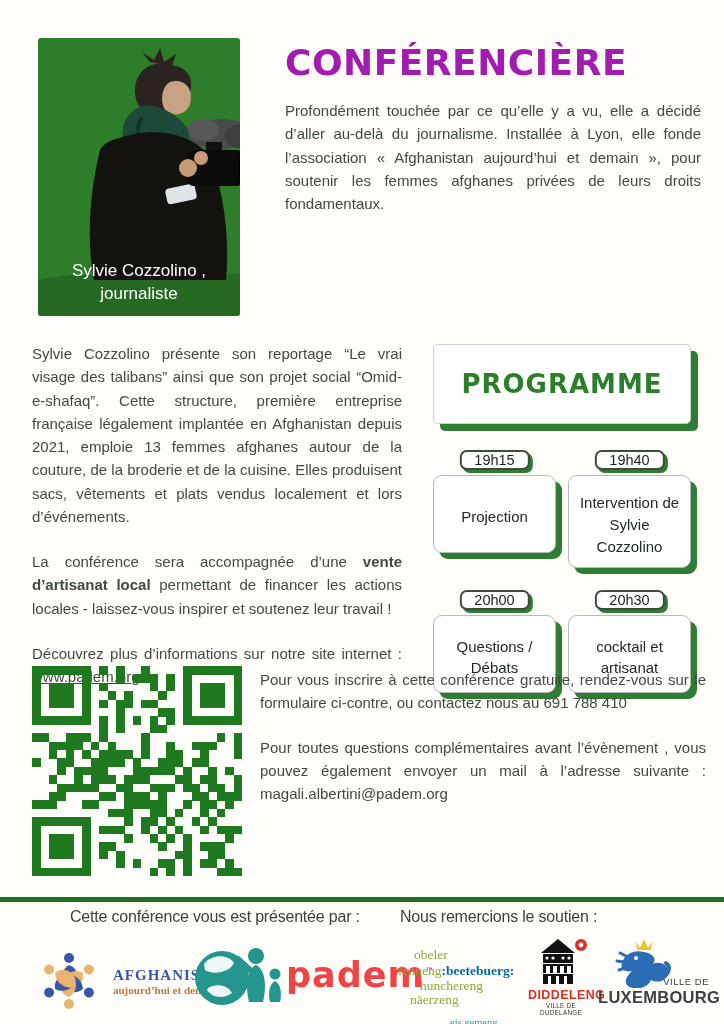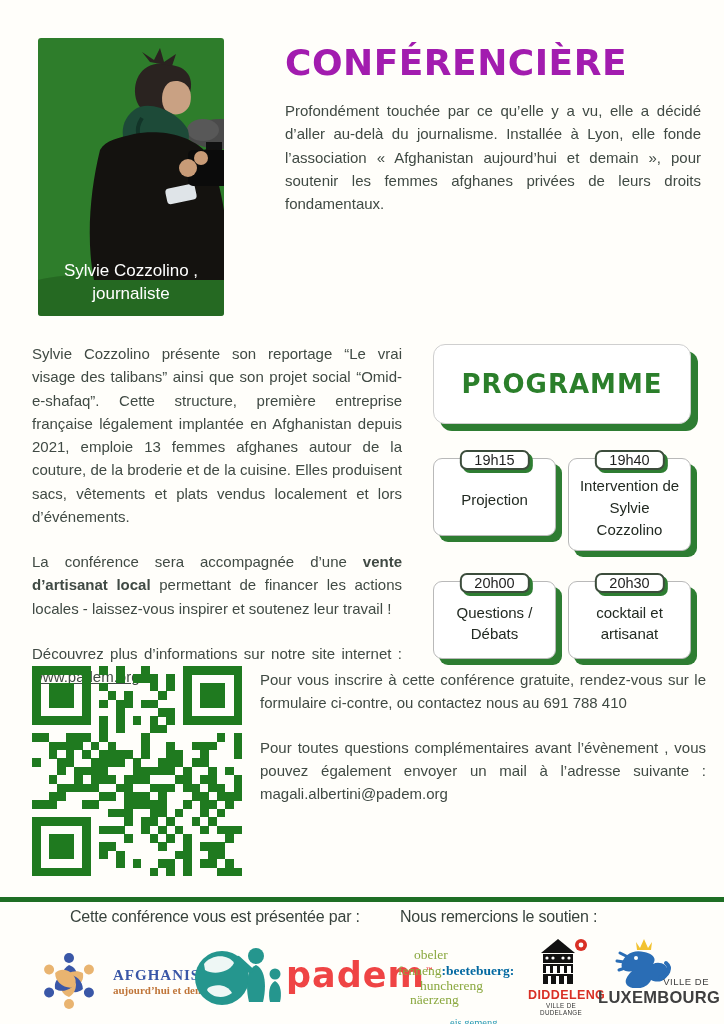--- a/index.html
+++ b/index.html
@@ -4,46 +4,46 @@
 <style>
   * { margin:0; padding:0; box-sizing:border-box; }
   html,body { background:#e8e8e8; }
   body { font-family:"Liberation Sans", sans-serif; }
   .page {
     position:relative; width:724px; height:1024px; margin:0 auto;
     background:#fffefa; overflow:hidden; color:#404a44;
   }
 
   
-  .photo-card { position:absolute; left:38px; top:38px; width:186px; height:278px;
+  .photo-card { position:absolute; left:38px; top:38px; width:202px; height:278px;
     background:#2e7d2b; border-radius:3px; overflow:hidden; }
   .photo-card svg { position:absolute; inset:0; }
   .photo-caption { position:absolute; left:0; right:0; bottom:10px; text-align:center;
     color:#ffffff; font-size:17px; line-height:1.35; z-index:2; }
 
   
   .main-title { position:absolute; left:285px; top:42px; width:420px;
     font-family:"DejaVu Sans", sans-serif; font-weight:800; font-size:36px;
     letter-spacing:.5px; color:#a21caf; }
   .intro { position:absolute; left:285px; top:99px; width:416px; }
   .intro p, .about p, .inscription p { font-size:15px; line-height:1.55; text-align:justify; color:#404a44; }
   .intro p + p { margin-top:10px; }
 
   
   .about { position:absolute; left:32px; top:342px; width:370px; }
   .about p + p { margin-top:22px; }
   .about a { color:#404a44; text-decoration:underline; }
 
   
   .programme { position:absolute; left:433px; top:344px; width:258px; }
-  .prog-title { background:#ffffff; border:1px solid #cfcfcf; border-radius:12px;
+  .prog-title { background:#ffffff; border:1px solid #cfcfcf; border-radius:5px;
     box-shadow:7px 7px 0 #2e7d32; height:80px; display:flex; align-items:center; justify-content:center;
     font-family:"DejaVu Sans", sans-serif; font-weight:800; font-size:26px; letter-spacing:1px; color:#2b7f2b; }
   .prog-grid { margin-top:26px; display:grid; grid-template-columns:1fr 1fr; column-gap:12px; row-gap:22px; }
-  .prog-item { position:relative; padding-top:8px; }
+  .prog-item { position:relative; padding-top:25px; }
   .prog-chip { position:absolute; top:0; left:50%; transform:translateX(-50%); z-index:2;
     background:#ffffff; border:2px solid #3c4d3c; border-radius:7px; padding:0 13px;
     box-shadow:3px 3px 0 #2e7d32; font-size:14.5px; color:#1f1f1f; white-space:nowrap; }
   .prog-card { background:#ffffff; border:1px solid #b9b9b9; border-radius:9px;
     box-shadow:6px 6px 0 #2e7d32; min-height:78px; display:flex; align-items:center; justify-content:center;
     text-align:center; font-size:15px; line-height:1.45; color:#222a22; padding:16px 8px 10px; }
 
   
   .qr { position:absolute; left:32px; top:666px; width:210px; height:210px; }
   .inscription { position:absolute; left:260px; top:668px; width:446px; }

